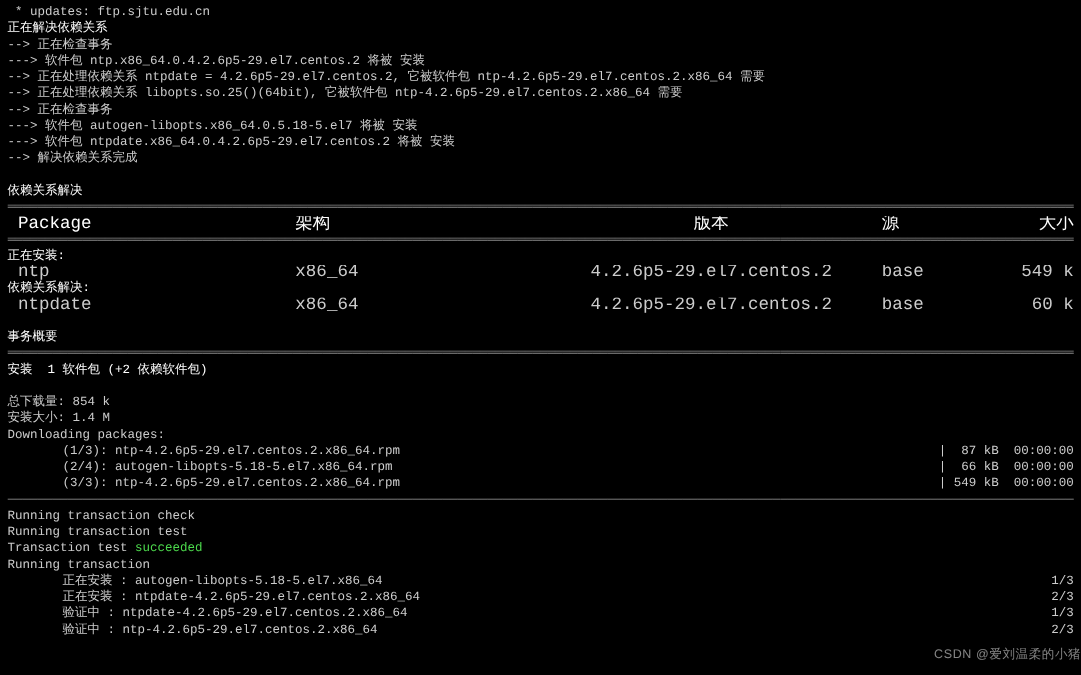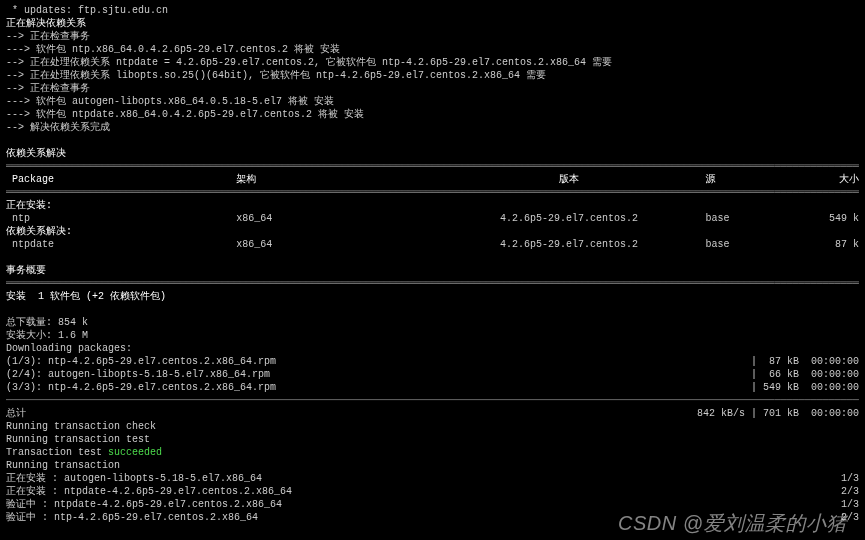--- a/index.html
+++ b/index.html
@@ -25,43 +25,42 @@
     overflow: hidden;
   }
   .row { white-space: pre; }
   table.pkg {
     width: 100%;
     border-collapse: collapse;
     table-layout: fixed;
   }
   table.pkg td {
     padding: 0;
-    font-size: 10px;
+    font-size: 14px;
     white-space: nowrap;
     overflow: hidden;
     margin-left: 12px;
   }
   .col-pkg { width: 27%; }
   .col-arch { width: 23%; }
   .col-ver { width: 32%; text-align: center; }
   .col-repo { width: 11%; }
   .col-size { width: 7%; text-align: right; }
   
   .dl-line { display: flex; }
-  .dl-left { flex: 1; }
+  .dl-left { flex: 1; margin-left: 44px; }
   .dl-right { white-space: pre; }
   .watermark {
     position: absolute;
-    right: 18px;
+    right: 0;
     bottom: 10px;
     color: rgba(220,220,220,0.6);
-    font-size: 20px;
+    font-size: 10px;
     font-family: sans-serif;
     letter-spacing: 0.5px;
-    font-style: italic;
   }
 </style>
 </head>
 <body>
 
 <div>
 <div class="row"> * updates: ftp.sjtu.edu.cn</div>
 <div class="row white">正在解决依赖关系</div>
 <div class="row">--&gt; 正在检查事务</div>
 <div class="row">---&gt; 软件包 ntp.x86_64.0.4.2.6p5-29.el7.centos.2 将被 安装</div>
@@ -100,49 +99,45 @@
 </tbody>
     </table>
 <div class="row white">依赖关系解决:</div>
 <table class="pkg">
   <tbody>
   <tr>
     <td class="col-pkg">&nbsp;<span>ntpdate</span></td>
     <td class="col-arch">x86_64</td>
     <td class="col-ver">4.2.6p5-29.el7.centos.2</td>
     <td class="col-repo">base</td>
-    <td class="col-size">87 k</td>
+    <td class="col-size">60 k</td>
   </tr>
 </tbody>
     </table>
 <div class="row">&nbsp;</div>
 <div class="row white">事务概要</div>
 <div class="hr">══════════════════════════════════════════════════════════════════════════════════════════════════════════════════════════════════════════════════════════════════════════════════════</div>
 <div class="row white">安装  1 软件包 (+2 依赖软件包)</div>
 <div class="row">&nbsp;</div>
 <div class="row">总下载量: 854 k</div>
-<div class="row">安装大小: 1.6 M</div>
+<div class="row">安装大小: 1.4 M</div>
 <div class="row">Downloading packages:</div>
 <div class="dl-line">
       <span class="dl-left">(1/3): ntp-4.2.6p5-29.el7.centos.2.x86_64.rpm</span>
       <span class="dl-right">|  87 kB  00:00:00</span>
     </div>
 <div class="dl-line">
       <span class="dl-left">(2/4): autogen-libopts-5.18-5.el7.x86_64.rpm</span>
       <span class="dl-right">|  66 kB  00:00:00</span>
     </div>
 <div class="dl-line">
       <span class="dl-left">(3/3): ntp-4.2.6p5-29.el7.centos.2.x86_64.rpm</span>
       <span class="dl-right">| 549 kB  00:00:00</span>
     </div>
 <div class="hr">──────────────────────────────────────────────────────────────────────────────────────────────────────────────────────────────────────────────────────────────────────────────────────</div>
-<div class="dl-line">
-      <span class="dl-left">总计</span>
-      <span class="dl-right">842 kB/s | 701 kB  00:00:00</span>
-    </div>
 <div class="row">Running transaction check</div>
 <div class="row">Running transaction test</div>
 <div class="row"><span>Transaction test </span><span class="green">succeeded</span></div>
 <div class="row">Running transaction</div>
 
 <div class="dl-line">
       <span class="dl-left">  <span>正在安装</span>    <span>: autogen-libopts-5.18-5.el7.x86_64</span></span>
       <span class="dl-right">1/3</span>
     </div>
 <div class="dl-line">

